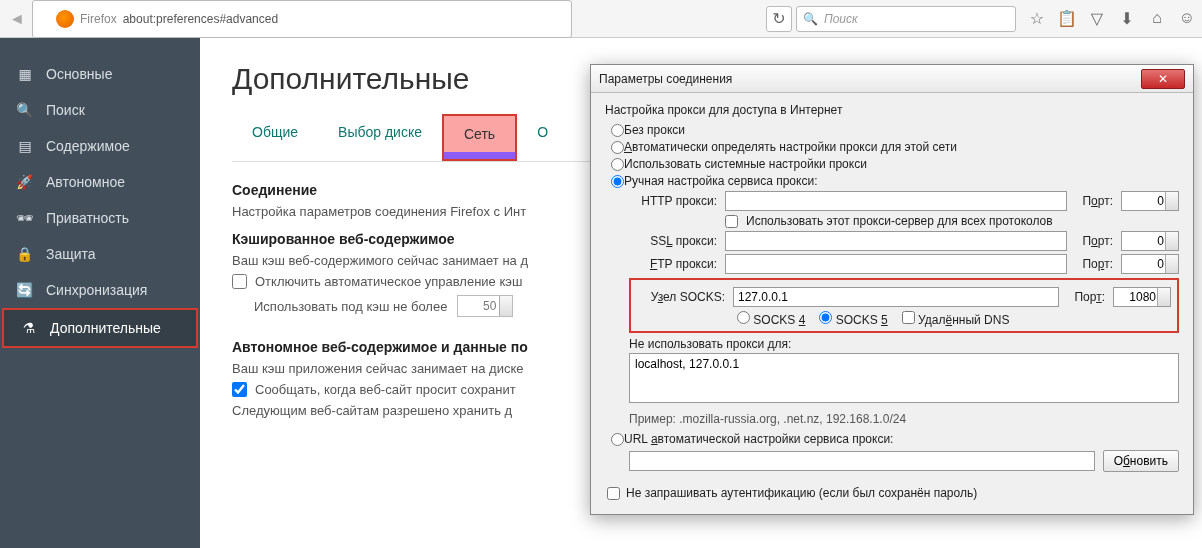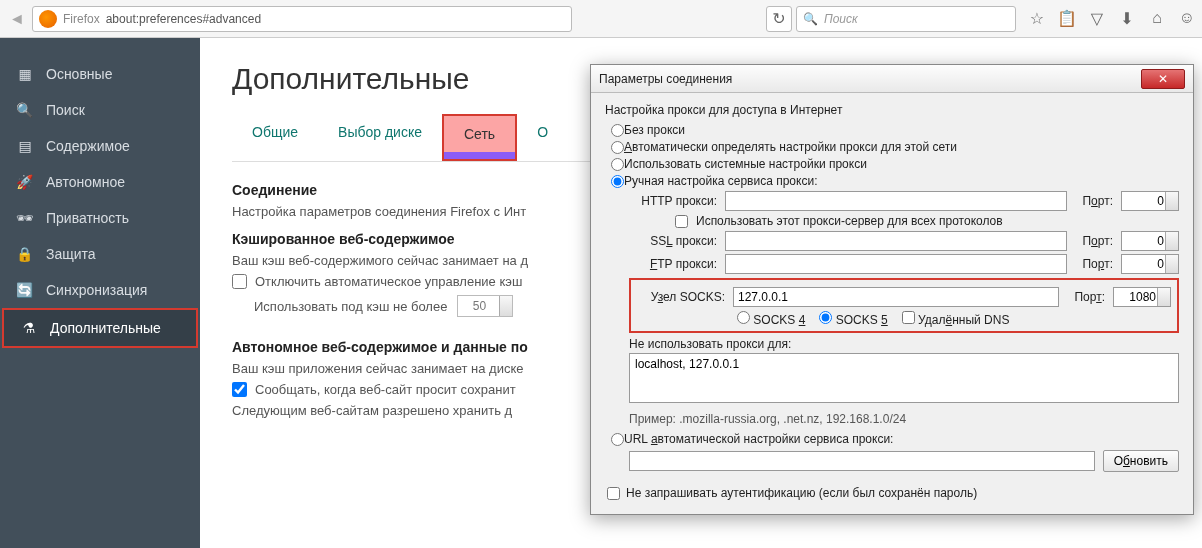--- a/index.html
+++ b/index.html
@@ -2,21 +2,21 @@
 <html><head>
 <meta charset="utf-8">
 <style>
 * { box-sizing: border-box; margin: 0; padding: 0; font-family: "Segoe UI", Arial, sans-serif; }
 body { width: 1202px; height: 548px; background: #fff; overflow: hidden; position: relative; }
 
 
 .topbar { height: 38px; background: #f5f5f5; border-bottom: 1px solid #ccc; display: flex; align-items: center; padding: 0 6px; gap: 4px; }
 .nav-arrow { width: 22px; height: 22px; display: flex; align-items: center; justify-content: center; color: #aaa; font-size: 16px; }
 .ff-badge { width: 18px; height: 18px; border-radius: 50%; background: radial-gradient(circle at 40% 40%, #ff9500, #e66000); }
-.url-bar { flex: 0 0 auto; display: flex; align-items: center; height: 26px; background: #fff; border: 1px solid #bbb; border-radius: 3px; padding: 0 6px; gap: 6px; font-size: 12px; min-width: 540px; }
+.url-bar { flex: 0 0 auto; display: flex; align-items: center; height: 38px; background: #fff; border: 1px solid #bbb; border-radius: 3px; padding: 0 23px; gap: 6px; font-size: 12px; min-width: 540px; }
 .url-bar .ff-label { color: #888; }
 .url-bar .url-text { color: #555; }
 .reload { width: 26px; height: 26px; display: flex; align-items: center; justify-content: center; color: #666; border: 1px solid #bbb; border-radius: 3px; background:#fff; margin-left: auto; }
 .search-bar { height: 26px; background: #fff; border: 1px solid #bbb; border-radius: 3px; display: flex; align-items: center; padding: 0 6px; gap: 6px; min-width: 220px; color: #999; font-size: 12px; }
 .tool-icons { display: flex; gap: 12px; margin-left: 8px; color: #666; }
 .tool-icons span { font-size: 16px; display:inline-flex; width:18px; justify-content:center; }
 
 
 .main { display: flex; height: calc(100% - 38px); }
 .sidebar { width: 200px; background: #424F5A; color: #fff; padding-top: 18px; }
@@ -29,21 +29,21 @@
 .content h1 { font-weight: 300; font-size: 30px; margin-bottom: 18px; color: #333; }
 .tabs { display: flex; border-bottom: 1px solid #ddd; margin-bottom: 20px; }
 .tab { padding: 10px 20px; font-size: 14px; color: #0f766e; cursor: pointer; }
 .tab.active { color: #333; border-bottom: 7px solid #8b5cf6; background:#fca5a5; }
 .tab-box { border: 2px solid #d43a2f; }
 .section-h { font-size: 14px; font-weight: bold; margin-top: 12px; margin-bottom: 6px; color:#222; }
 .section-p { font-size: 13px; color: #555; margin-bottom: 6px; }
 .chk { display: flex; align-items: center; gap: 8px; font-size: 13px; color: #555; margin: 6px 0; }
 .chk input { width: 15px; height: 15px; }
 .inline-row { display: flex; align-items: center; gap: 10px; font-size: 13px; color:#555; }
-.num-small { width: 56px; height: 22px; border:1px solid #bbb; text-align:center; padding:0 16px 0 4px; font-size:12px; color:#777; background:#fff; position:relative; }
+.num-small { width: 56px; height: 22px; border:1px solid #bbb; text-align:right; padding:0 16px 0 4px; font-size:12px; color:#777; background:#fff; position:relative; }
 
 
 .dialog { position: absolute; top: 64px; left: 590px; width: 604px; background: #f0f0f0; border: 1px solid #888; box-shadow: 0 4px 18px rgba(0,0,0,.35); font-size: 12px; color: #222; }
 .dlg-title { height: 28px; background: linear-gradient(#fdfdfd,#e9e9e9); border-bottom: 1px solid #bbb; display: flex; align-items: center; padding: 0 8px; font-size: 12px; }
 .dlg-title .close { margin-left: auto; width: 44px; height: 20px; background: linear-gradient(#e57373,#c62828); border:1px solid #8e1b1b; border-radius:2px; color:#fff; display:flex; align-items:center; justify-content:center; font-size:12px; }
 .dlg-body { padding: 10px 14px 14px 14px; }
 .dlg-h { font-weight: normal; margin-bottom: 6px; }
 .radio-row { display: flex; align-items: center; margin: 3px 0 3px 6px; }
 .form-grid { margin-left: 24px; }
 .fg-row { display: flex; align-items: center; gap: 8px; margin: 3px 0; }
@@ -187,21 +187,21 @@
         <span>Ручная настройка сервиса прокси:</span>
       </label>
 
     <div class="form-grid">
       <div class="fg-row">
         <label class="lab">HTTP прокси:</label>
         <input class="txt" style="">
         <label class="port-lab">П<u>о</u>рт:</label>
         <div class="spin"><input class="port" value="0" style=""></div>
       </div>
-      <div class="fg-row" style="margin-left:46px;">
+      <div class="fg-row" style="margin-left:96px;">
         <input type="checkbox" style="">
         <span>Использовать этот прокси-сервер для всех протоколов</span>
       </div>
       <div class="fg-row">
         <label class="lab">SS<u>L</u> прокси:</label>
         <input class="txt" style="">
         <label class="port-lab">П<u>о</u>рт:</label>
         <div class="spin"><input class="port" value="0" style=""></div>
       </div>
       <div class="fg-row">

